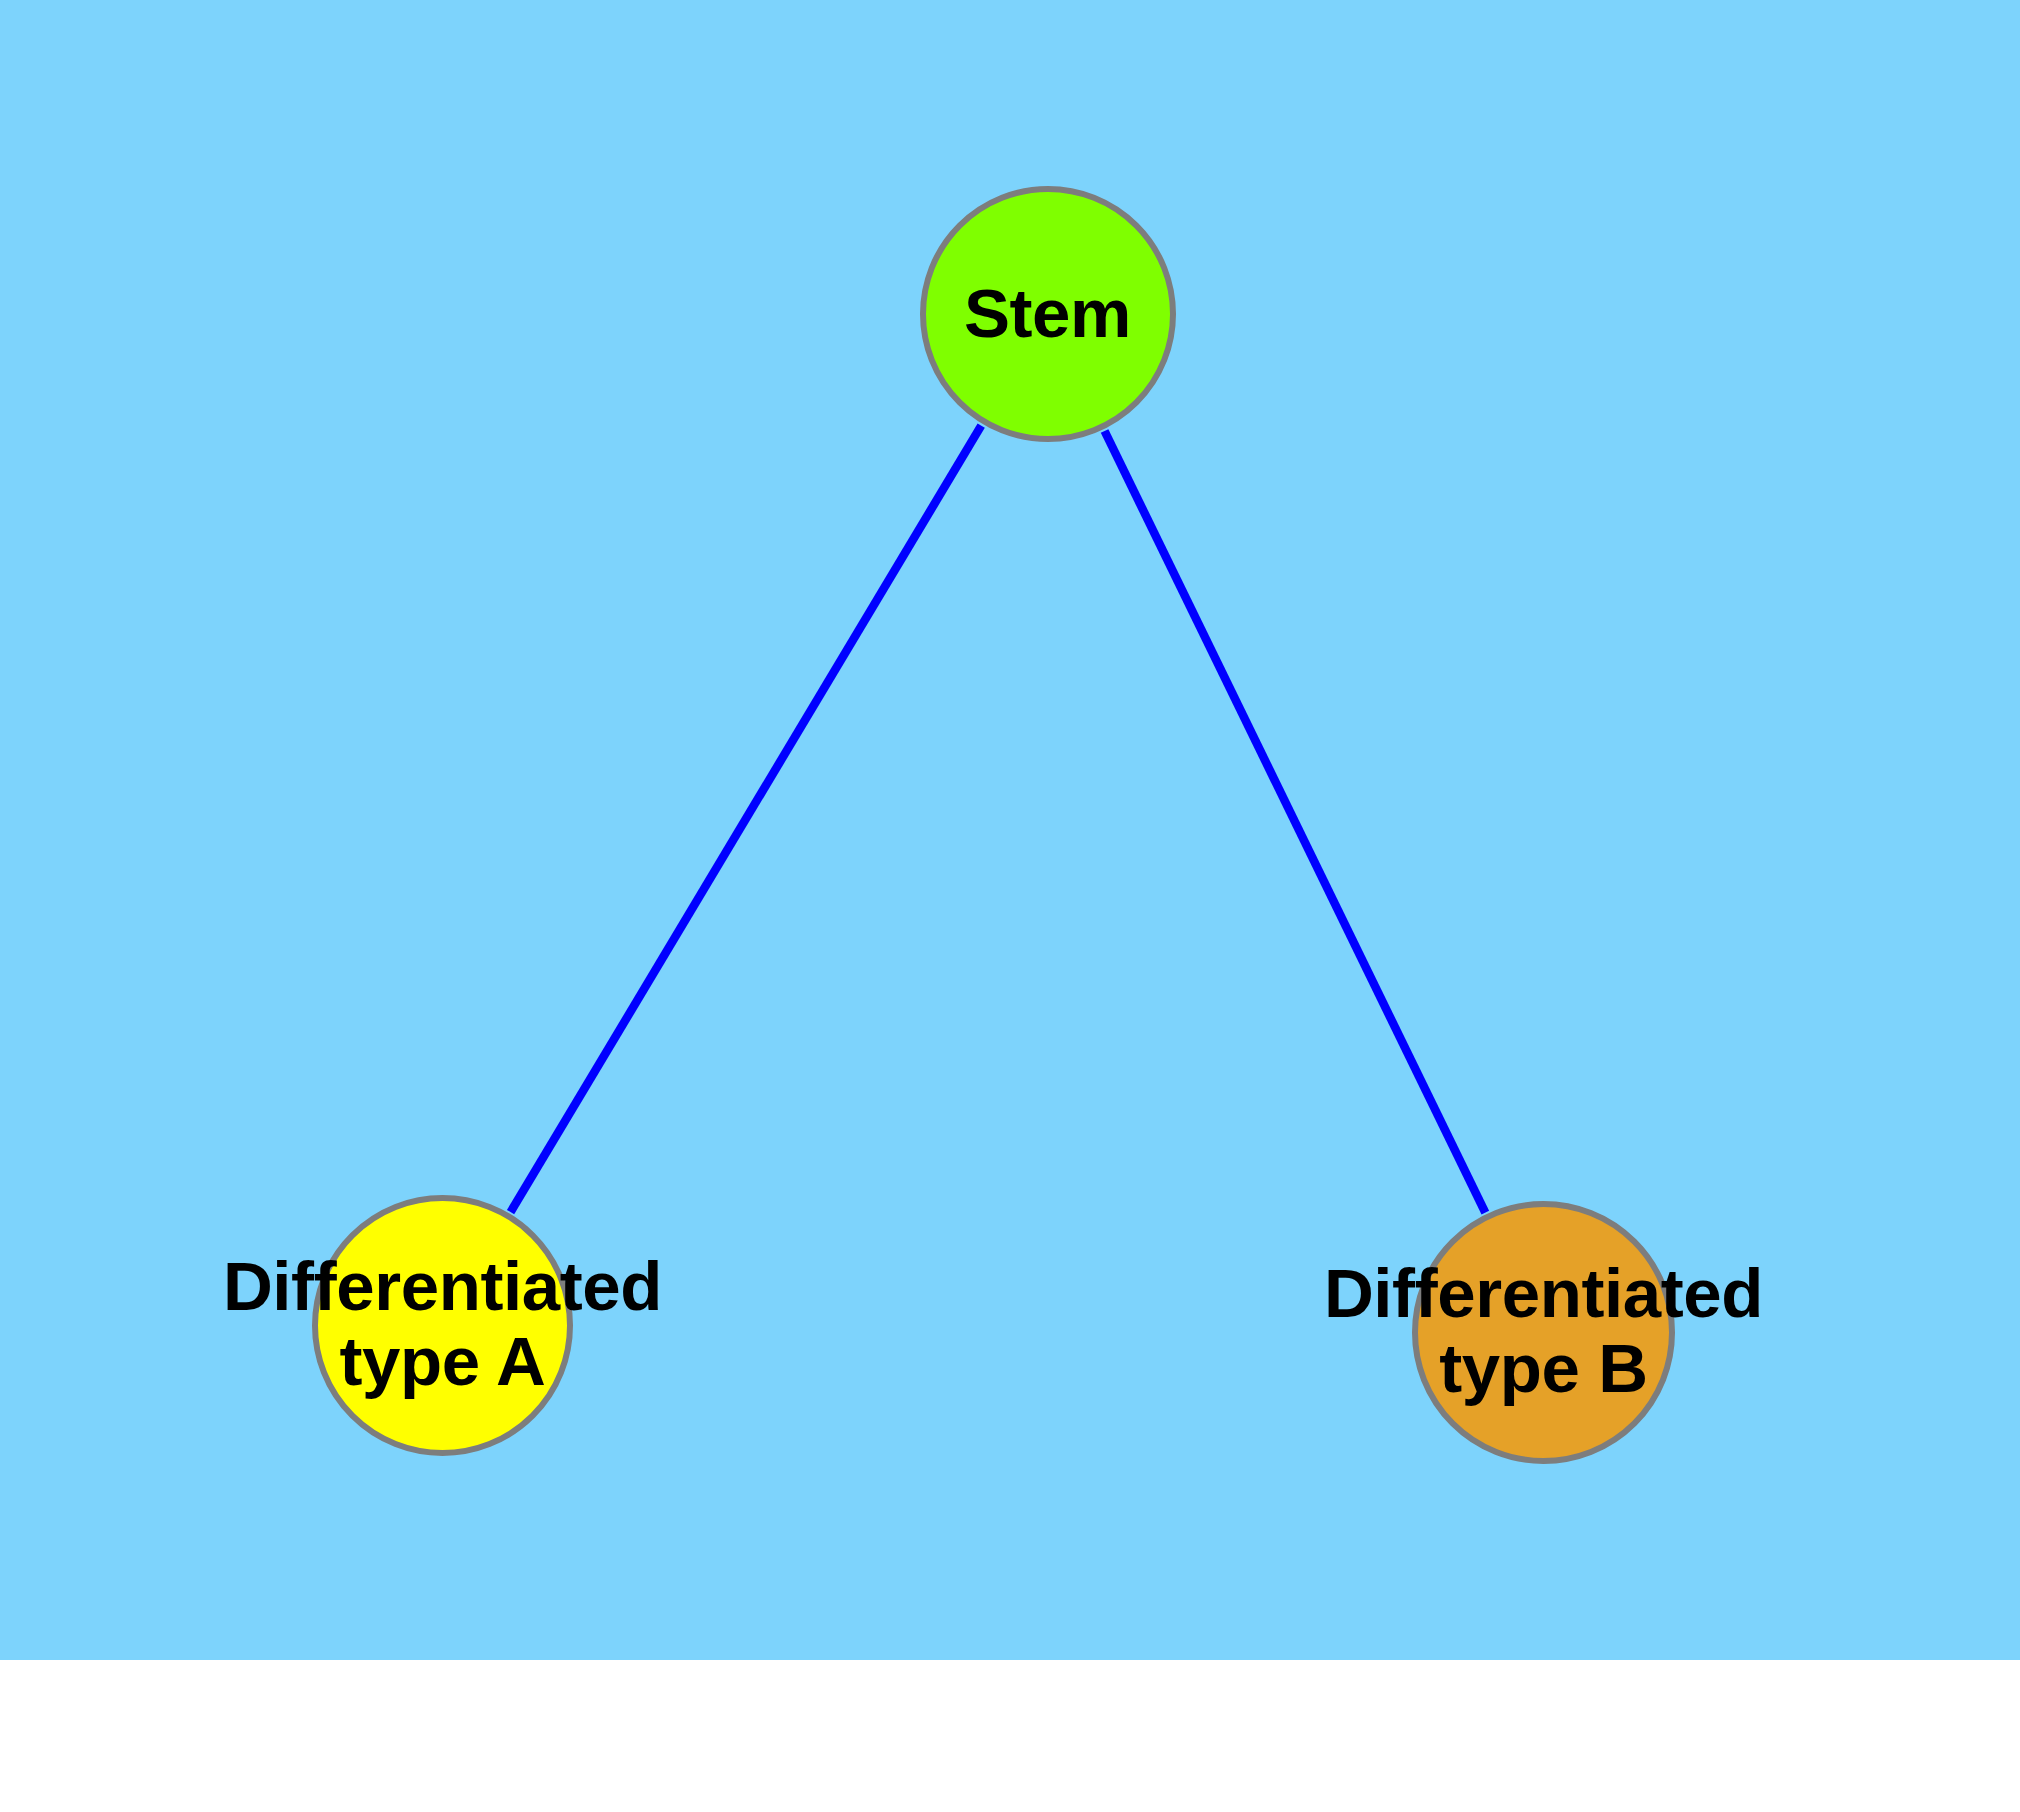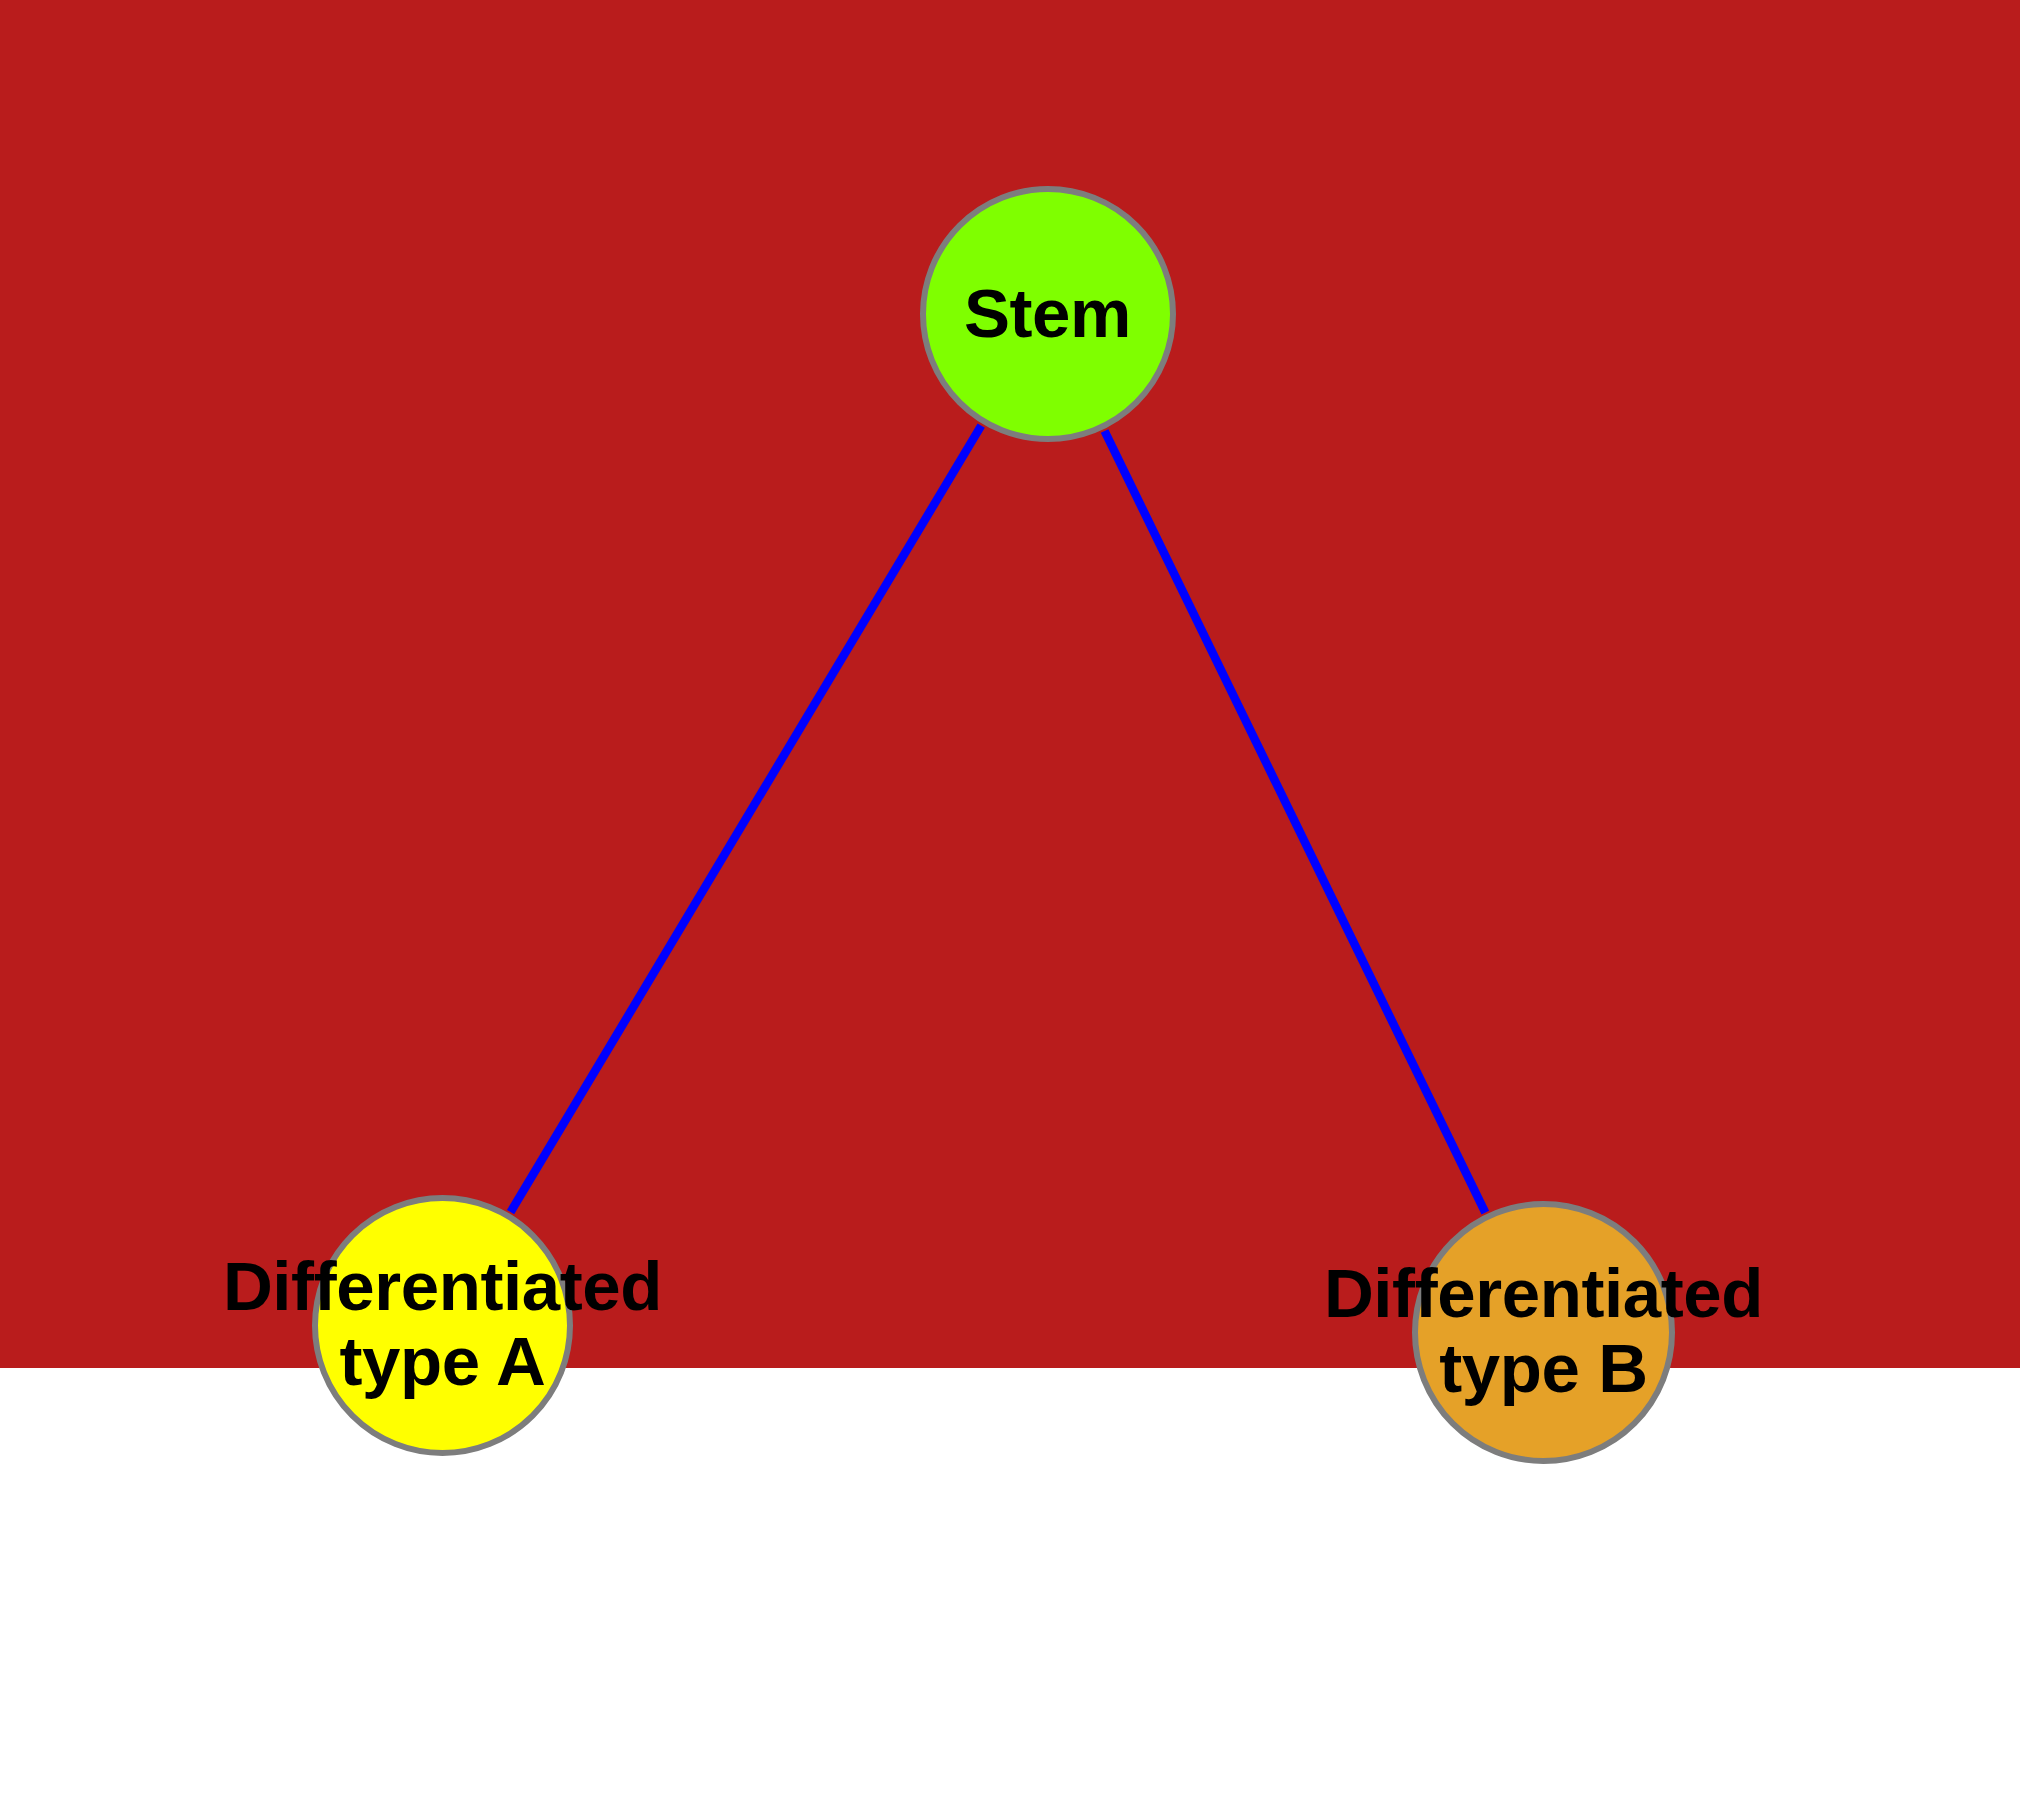--- a/index.html
+++ b/index.html
@@ -8,22 +8,22 @@
   }
   body {
     width: 2021px;
     height: 1812px;
     overflow: hidden;
     font-family: "Liberation Sans", sans-serif;
   }
   #graph-canvas {
     position: relative;
     width: 2021px;
-    height: 1368px;
-    background: #b91c1c;
+    height: 1660px;
+    background: #7dd3fc;
   }
   #edge-layer {
     position: absolute;
     left: 0;
     top: 0;
     width: 2021px;
     height: 1812px;
   }
   #node-layer {
     position: absolute;

